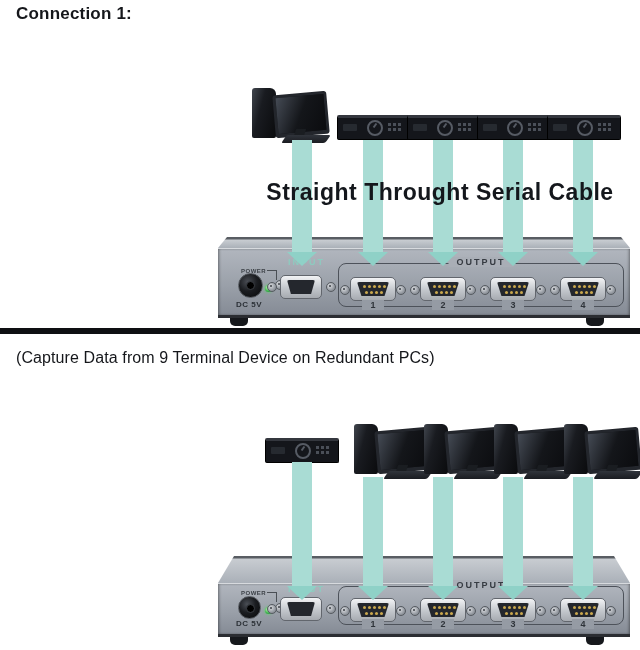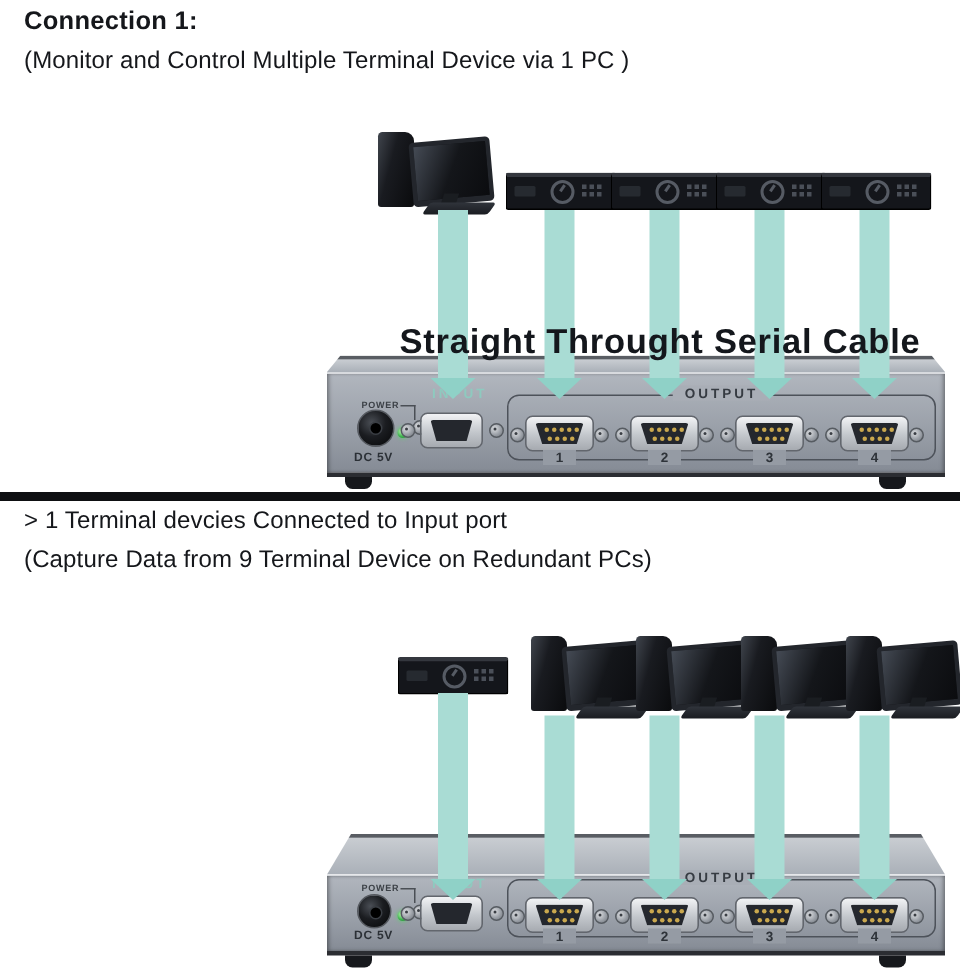--- a/index.html
+++ b/index.html
@@ -15,21 +15,21 @@
 
   
   .divider{position:absolute;left:0;top:328px;width:640px;height:6px;background:#0e0f12;}
 
   
   .cs{position:absolute;width:20px;background:#a9dcd4;z-index:5;}
   .ca{position:absolute;width:0;height:0;z-index:5;
       border-left:15px solid transparent;border-right:15px solid transparent;
       border-top:14px solid #8fd1c7;}
   .cable-label{position:absolute;left:240px;width:400px;text-align:center;z-index:6;
-      font-size:23px;font-weight:bold;letter-spacing:.5px;color:#14171c;margin-top:35px;}
+      font-size:23px;font-weight:bold;letter-spacing:.5px;color:#14171c;}
 
   
   .pc{position:absolute;width:80px;height:58px;z-index:4;}
   .pc .tower{position:absolute;left:0;top:3px;width:24px;height:50px;border-radius:3px 6px 2px 2px;
       background:linear-gradient(105deg,#40454d 0%,#191b20 38%,#0a0b0d 100%);}
   .pc .monitor{position:absolute;left:22px;top:8px;width:48px;height:36px;border-radius:3px;
       background:#101216;border:3px solid #23262c;border-bottom-width:4px;transform:rotate(-5deg);}
   .pc .monitor .screen{position:absolute;inset:0;background:linear-gradient(115deg,#454b55 0%,#14161a 50%,#0b0c0f 100%);}
   .pc .stand{position:absolute;left:43px;top:44px;width:10px;height:7px;background:#1a1d21;transform:skewX(-18deg);}
   .pc .kbd{position:absolute;left:32px;top:50px;width:44px;height:8px;border-radius:2px;
@@ -133,21 +133,20 @@
   .label2{top:498px;}
   .box2{top:556px;}
 </style>
 </head>
 <body>
 
 <div class="canvas">
 
   <div class="tb tb1">
     <div class="title">Connection 1:</div>
-    <div class="note">(Monitor and Control Multiple Terminal Device via 1 PC )</div>
   </div>
 
   <div class="cs cs-in1"></div>
   <div class="cs cs11"></div>
   <div class="cs cs12"></div>
   <div class="cs cs13"></div>
   <div class="cs cs14"></div>
   <div class="ca ca-in1"></div>
   <div class="ca ca11"></div>
   <div class="ca ca12"></div>
@@ -250,21 +249,20 @@
       <div class="port-num n4">4</div>
     </div>
     <div class="bottombar"></div>
     <div class="foot fl"></div>
     <div class="foot fr"></div>
   </div>
 
   <div class="divider"></div>
 
   <div class="tb tb2">
-    <div class="b">&gt; 1 Terminal devcies Connected to Input port</div>
     <div class="note">(Capture Data from 9 Terminal Device on Redundant PCs)</div>
   </div>
 
   <div class="cs cs-in2"></div>
   <div class="cs cs21"></div>
   <div class="cs cs22"></div>
   <div class="cs cs23"></div>
   <div class="cs cs24"></div>
   <div class="ca ca-in2"></div>
   <div class="ca ca21"></div>

